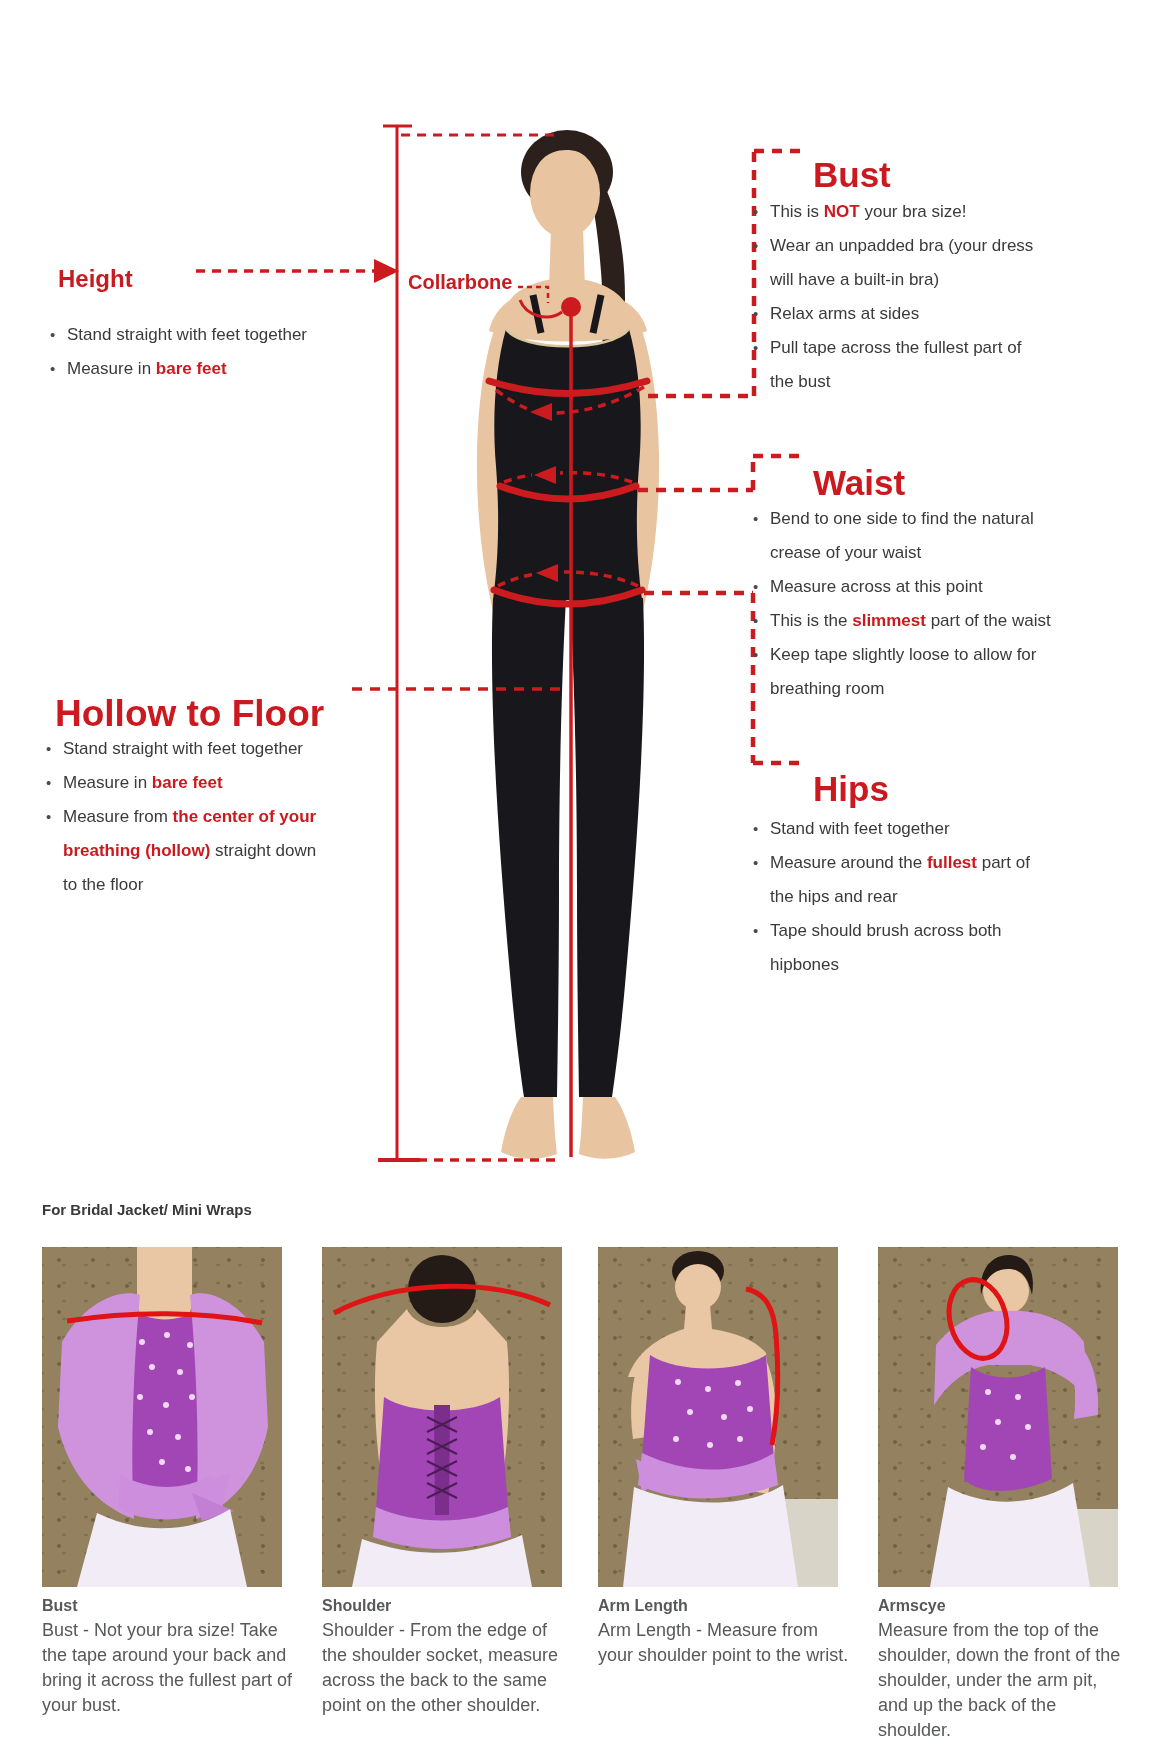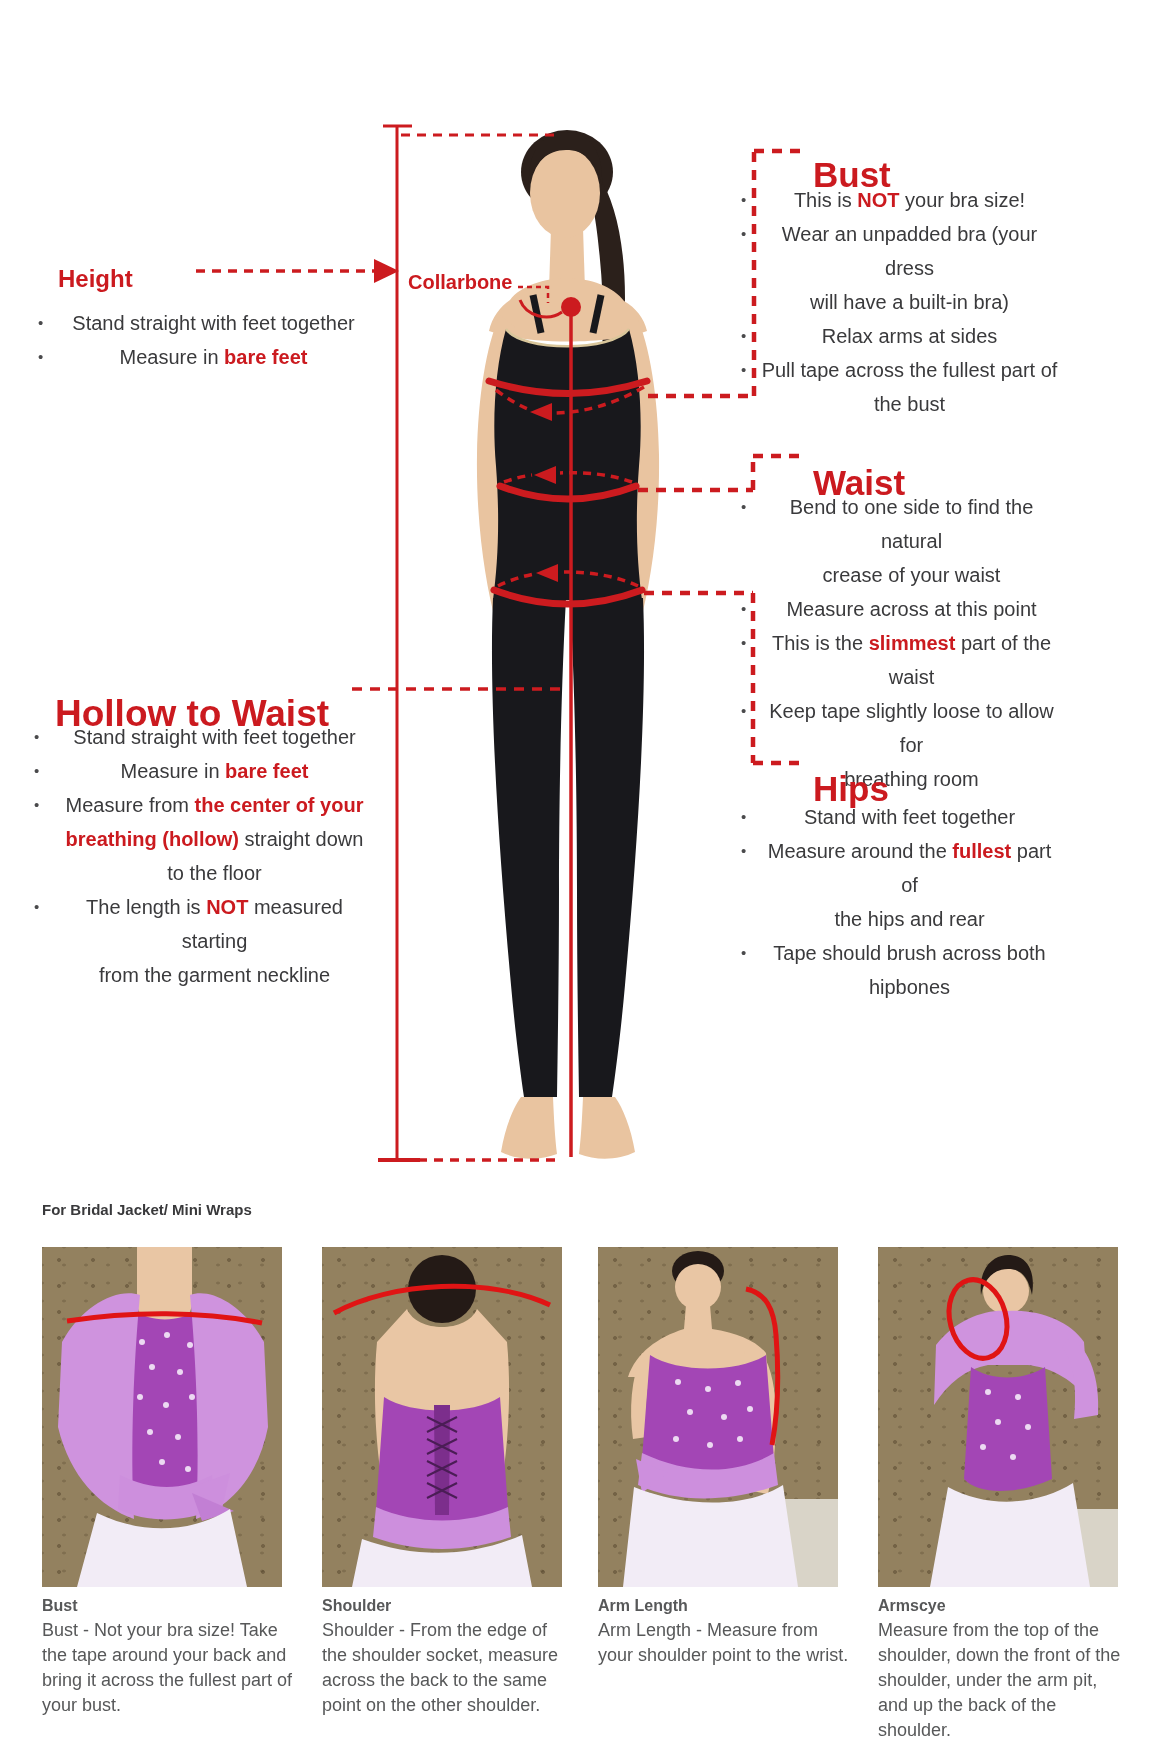--- a/index.html
+++ b/index.html
@@ -2,21 +2,21 @@
 <html><head>
 <meta charset="utf-8">
 <style>
   html,body{margin:0;padding:0;background:#fff;}
   #canvas{position:relative;width:1168px;height:1752px;background:#ffffff;overflow:hidden;
           font-family:"Liberation Sans",sans-serif;color:#3a3a3c;}
   .abs{position:absolute;}
   .sec-title{position:absolute;font-weight:bold;color:#cb1a1f;line-height:1.05;white-space:nowrap;}
   .t-left{font-size:24px;}
   .t-right{font-size:35px;}
-  .bullets{position:absolute;margin:4px;padding:0;list-style:none;font-size:20px;line-height:34px;color:#3a3a3c;text-align:center;}
+  .bullets{position:absolute;margin:16px;padding:0;list-style:none;font-size:17px;line-height:34px;color:#3a3a3c;}
   .bullets li{position:relative;padding-left:17px;margin:0;}
   .bullets li::before{content:"\2022";position:absolute;left:0;top:0;color:#4a4a4c;font-size:15px;}
   .em{color:#cb1a1f;font-weight:bold;}
   .collarbone{position:absolute;left:408px;top:271px;font-size:20px;font-weight:bold;color:#cb1a1f;white-space:nowrap;}
   .bridal-heading{position:absolute;left:42px;top:1201px;font-size:15px;font-weight:bold;color:#39393b;white-space:nowrap;}
   .photo{position:absolute;top:1247px;width:240px;height:340px;overflow:hidden;
          background-color:#93815f;
          background-image:radial-gradient(rgba(56,42,22,0.35) 2px, transparent 2.6px),
                           radial-gradient(rgba(56,42,22,0.22) 1.5px, transparent 2.1px);
          background-size:34px 26px,22px 18px;background-position:0 0,11px 9px;}
@@ -131,26 +131,25 @@
   <div>
     <h2 class="sec-title t-right" style="left:813px;top:742px">Hips</h2>
     <ul class="bullets" style="left:737px;top:796px;width:320px">
         <li><span>Stand with feet together</span></li>
         <li><span>Measure around the </span><span class="em">fullest</span><span> part of</span><br><span>the hips and rear</span></li>
         <li><span>Tape should brush across both</span><br><span>hipbones</span></li>
       </ul>
   </div>
 
   <div>
-    <h2 class="sec-title t-left" style="left:55px;top:664px;font-size:37px">Hollow to Waist</h2>
+    <h2 class="sec-title t-left" style="left:55px;top:664px;font-size:37px">Hollow to Floor</h2>
     <ul class="bullets" style="left:30px;top:716px;width:344px">
         <li><span>Stand straight with feet together</span></li>
         <li><span>Measure in </span><span class="em">bare feet</span></li>
         <li><span>Measure from </span><span class="em">the center of your</span><br><span class="em">breathing (hollow)</span><span> straight down</span><br><span>to the floor</span></li>
-        <li><span>The length is </span><span class="em">NOT</span><span> measured starting</span><br><span>from the garment neckline</span></li>
       </ul>
   </div>
 
   <div class="collarbone">Collarbone</div>
 
   <div class="bridal-heading">For Bridal Jacket/ Mini Wraps</div>
 
   <div class="photo" style="left:42px">
     <svg width="240" height="340" viewBox="0 0 240 340">
       <path d="M95,0 L150,0 L150,55 C150,70 136,80 122,80 C107,80 95,68 95,55 Z" fill="#e9c6a4"></path>

